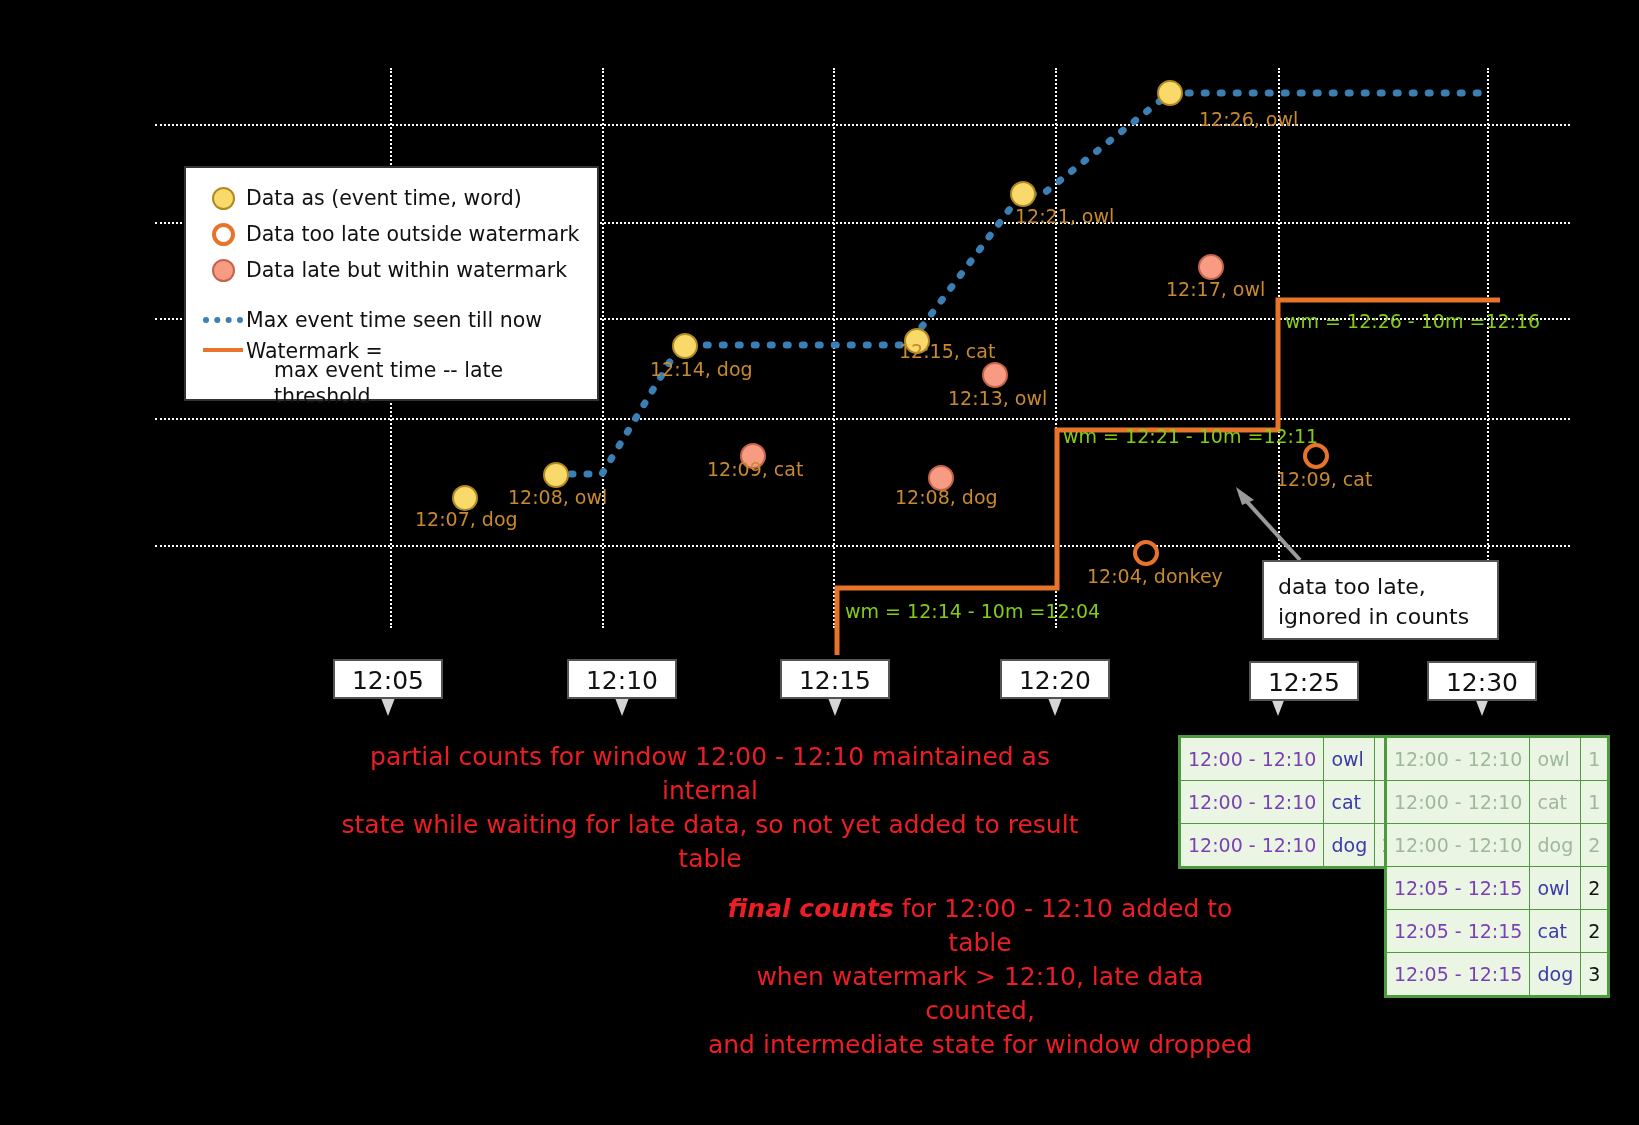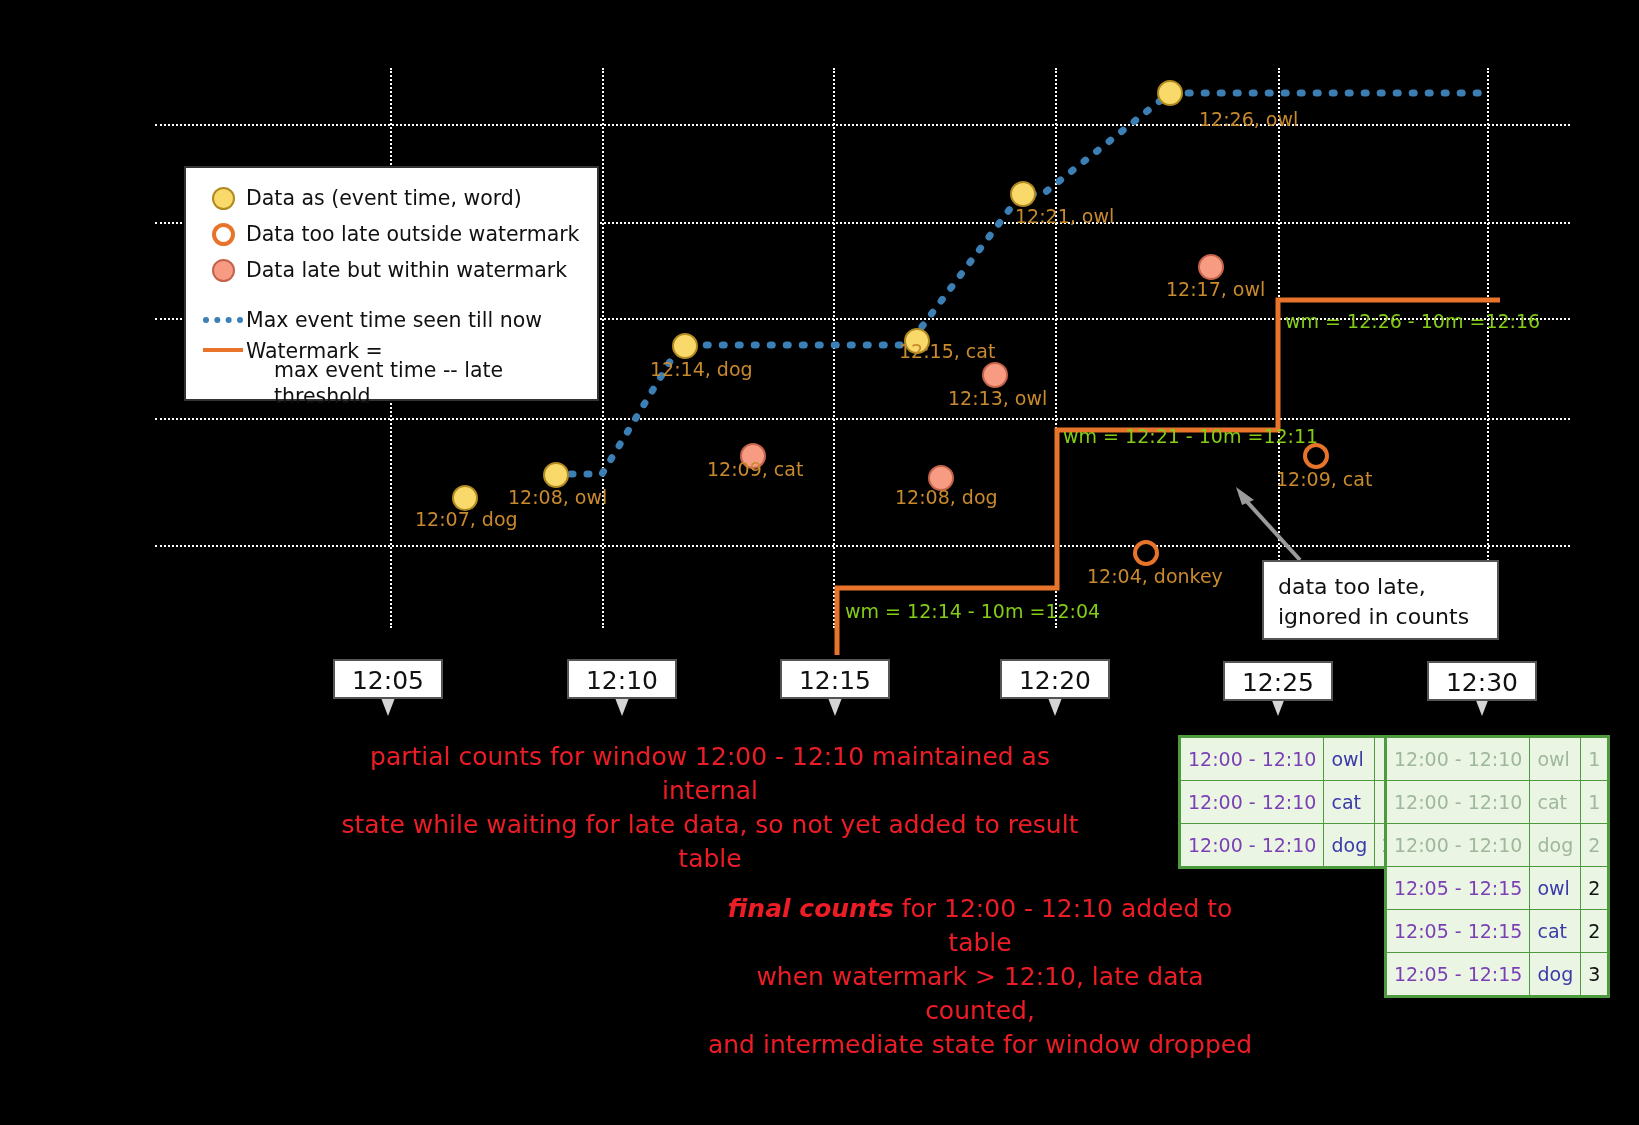--- a/index.html
+++ b/index.html
@@ -298,21 +298,21 @@
   <div class="wm-label" style="left:1063px; top:425px;">wm = 12:21 - 10m =12:11</div>
   <div class="wm-label" style="left:1285px; top:310px;">wm = 12:26 - 10m =12:16</div>
 
   <div class="callout" style="left:1262px; top:560px; width:237px; height:80px; white-space:pre-line;">data too late,
 ignored in counts</div>
 
   <div class="tick" style="left:333px; top:659px;">12:05</div>
   <div class="tick" style="left:567px; top:659px;">12:10</div>
   <div class="tick" style="left:780px; top:659px;">12:15</div>
   <div class="tick" style="left:1000px; top:659px;">12:20</div>
-  <div class="tick" style="left:1223px; top:661px;">12:25</div>
+  <div class="tick" style="left:1249px; top:661px;">12:25</div>
   <div class="tick" style="left:1427px; top:661px;">12:30</div>
 
   <div class="red-note" style="left:330px; top:740px; width:760px;">partial counts for window 12:00 - 12:10 maintained as internal
 state while waiting for late data, so not yet added  to result table</div>
 
   <div class="red-note" style="left:700px; top:858px; width:560px; text-align:center;">
     <em>final counts</em><span style="white-space:pre-line;"> for 12:00 - 12:10 added to table
 when watermark &gt; 12:10, late data counted,
 and intermediate state for window dropped</span>
   </div>

